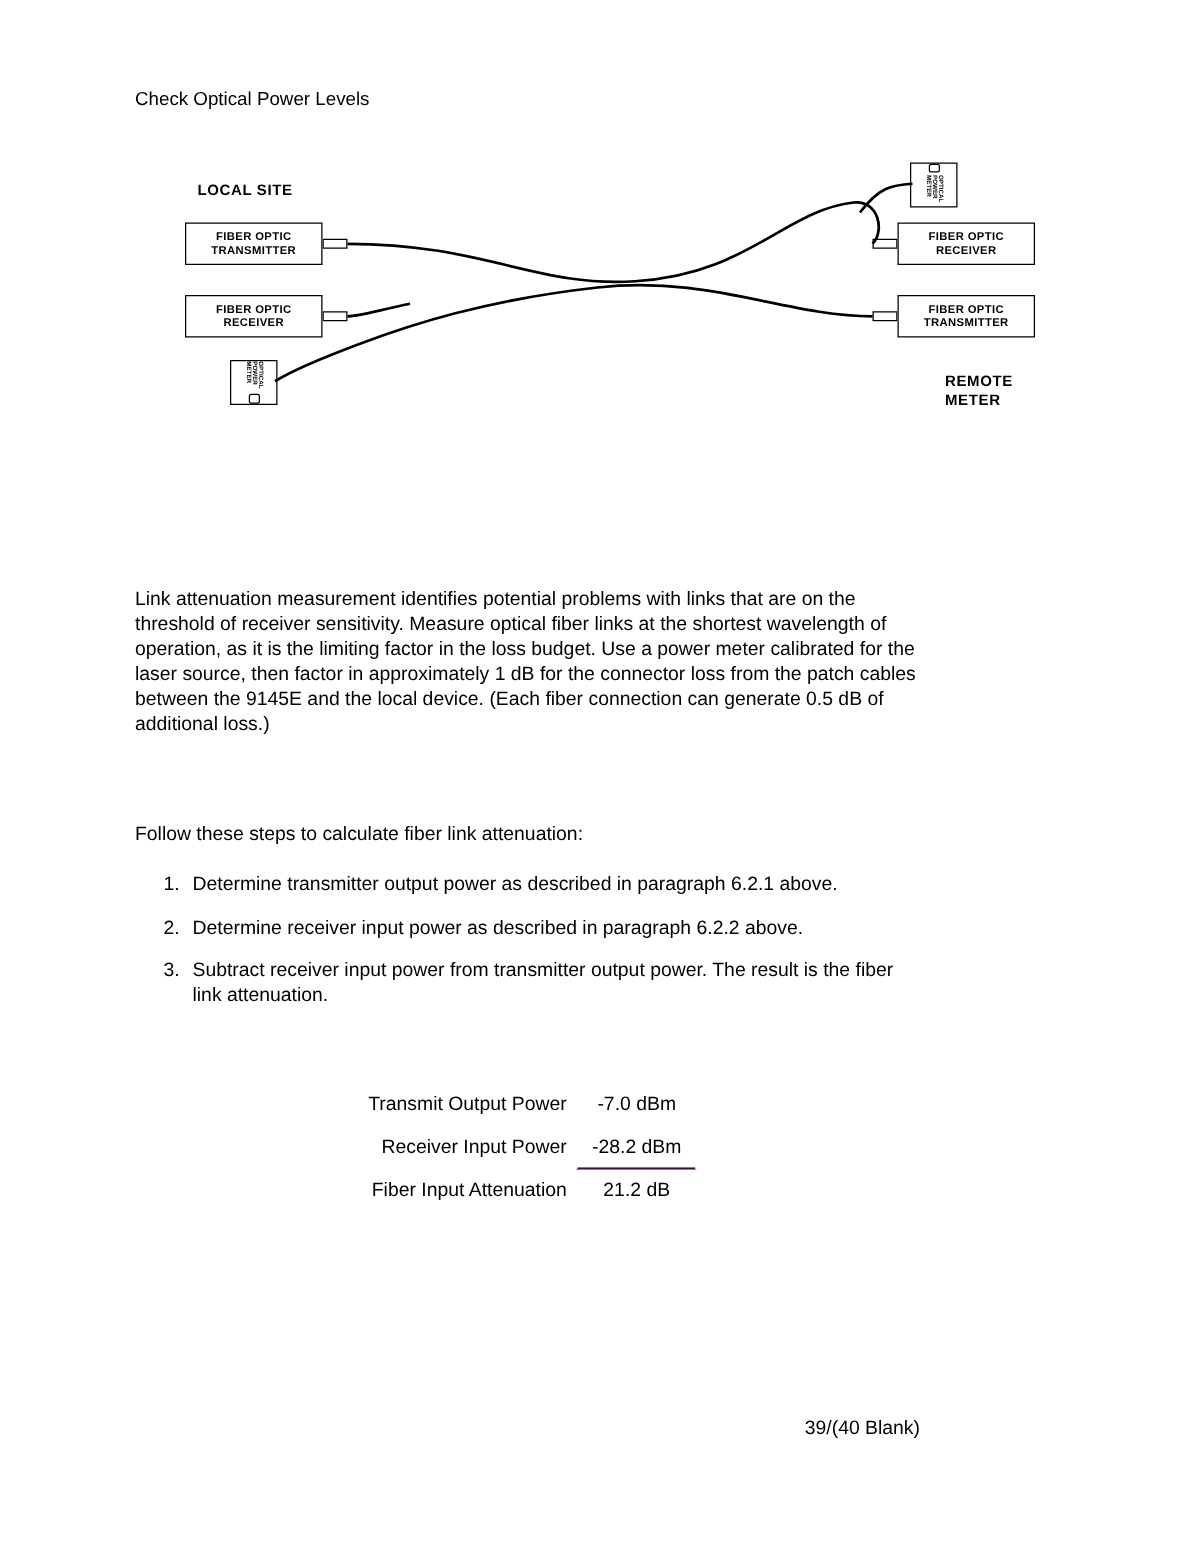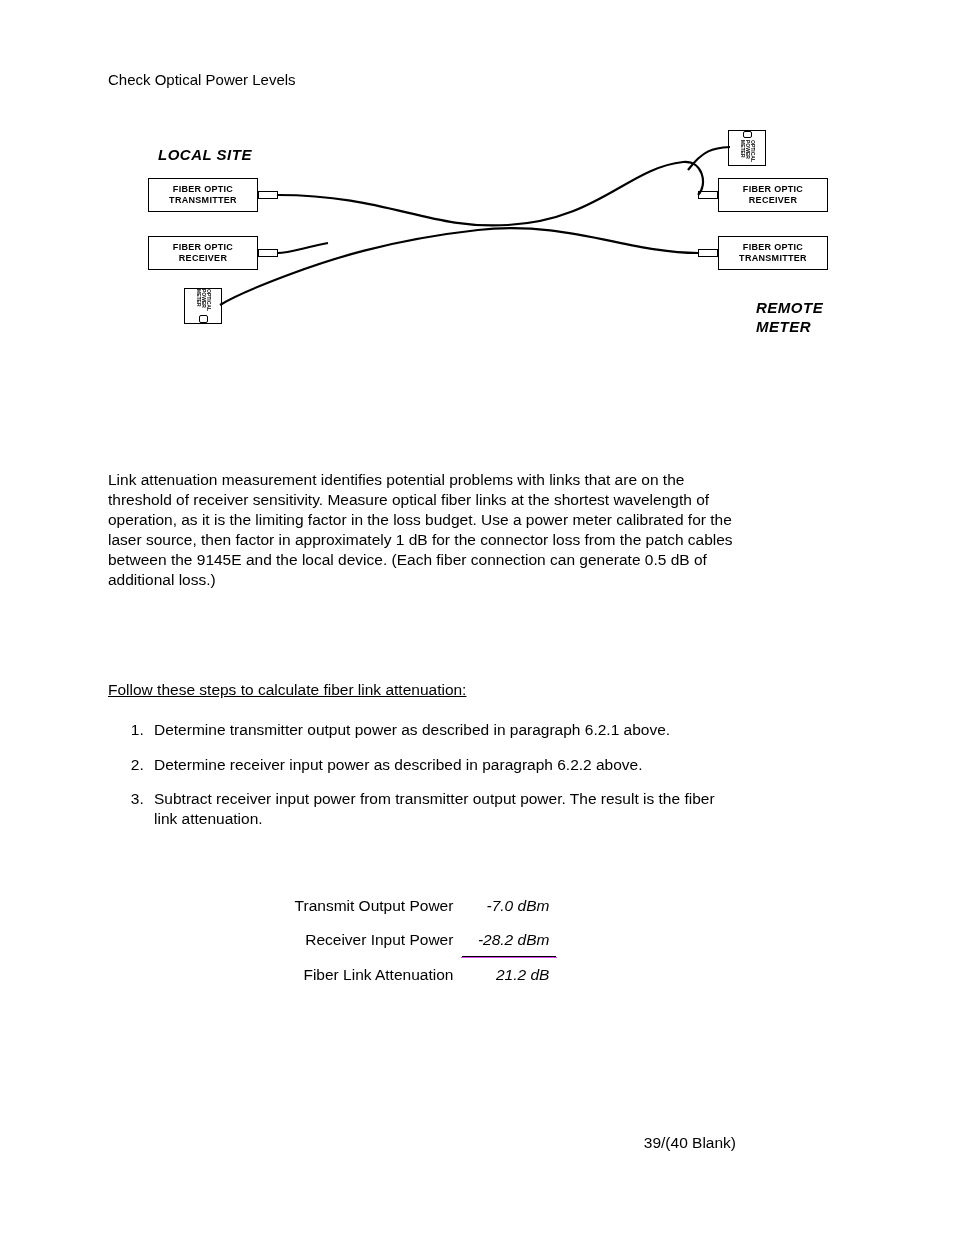--- a/index.html
+++ b/index.html
@@ -43,23 +43,22 @@
     font-size: 9px;
     letter-spacing: 0.3px;
     line-height: 1.15;
     padding: 8px;
     box-sizing: border-box;
   }
   .site-label {
     position: absolute;
     font-family: "Segoe UI", Arial, sans-serif;
     font-weight: 600;
-    font-size: 15px;
+    font-size: 12px;
     letter-spacing: 0.5px;
-    font-style: italic;
   }
   
   .fotx-l { left: 20px; top: 48px;  width: 110px; height: 34px; }
   .forx-l { left: 20px; top: 106px; width: 110px; height: 34px; }
   .forx-r { left: 590px; top: 48px;  width: 110px; height: 34px; }
   .fotx-r { left: 590px; top: 106px; width: 110px; height: 34px; }
 
   
   .stub {
     position: absolute;
@@ -102,40 +101,40 @@
     left: 0; top: 0;
     width: 720px; height: 220px;
     pointer-events: none;
   }
 
   
   .para {
     margin: 0 0 20px 0;
     text-align: left;
   }
-  .gap-large { margin-top: 90px; text-decoration: underline; }
+  .gap-large { margin-top: 68px; }
   ol.steps {
     margin: 14px 0 0 22px;
     padding: 0 0 0 18px;
   }
   ol.steps li {
     margin: 0 0 14px 0;
     padding-left: 6px;
   }
 
   
   .calc {
     margin: 60px auto 0 auto;
     display: table;
     border-collapse: collapse;
   }
   .calc .row { display: table-row; }
   .calc .c1, .calc .c2 { display: table-cell; padding: 7px 8px; margin-top: 48px; }
   .calc .c1 { text-align: right; }
-  .calc .c2 { text-align: right; min-width: 80px; font-style: italic; }
+  .calc .c2 { text-align: center; min-width: 80px; }
   .calc .dbltop .c2 { border-top: 1px solid #d946ef; box-shadow: 0 -3px 0 -1px #000; }
 
   .page-num {
     position: absolute;
     bottom: 82px;
     right: 108px;
     margin-top: 23px;
   }
 </style>
 </head>
@@ -194,19 +193,19 @@
   <div class="calc">
     <div class="row">
       <div class="c1">Transmit Output Power</div>
       <div class="c2">-7.0 dBm</div>
     </div>
     <div class="row">
       <div class="c1">Receiver Input Power</div>
       <div class="c2">-28.2 dBm</div>
     </div>
     <div class="row dbltop">
-      <div class="c1">Fiber Link Attenuation</div>
+      <div class="c1">Fiber Input Attenuation</div>
       <div class="c2">21.2 dB</div>
     </div>
   </div>
 
   <div class="page-num">39/(40 Blank)</div>
 </div>
 
 </body></html>

